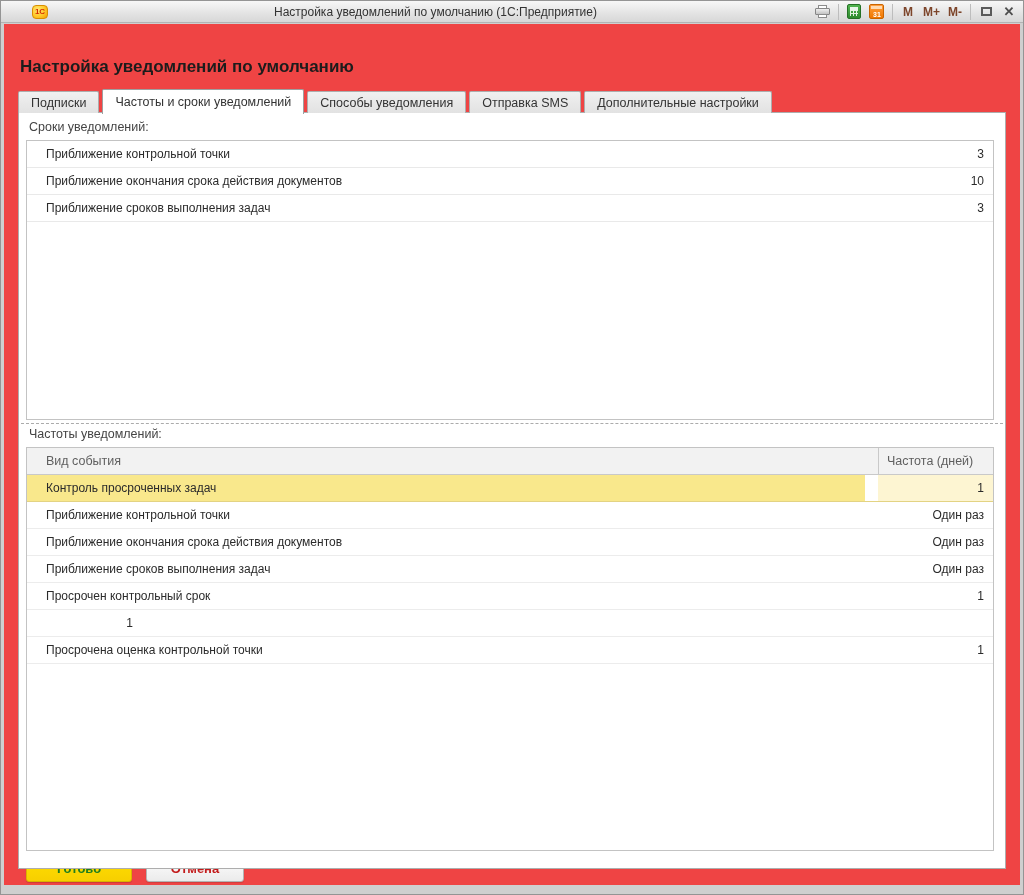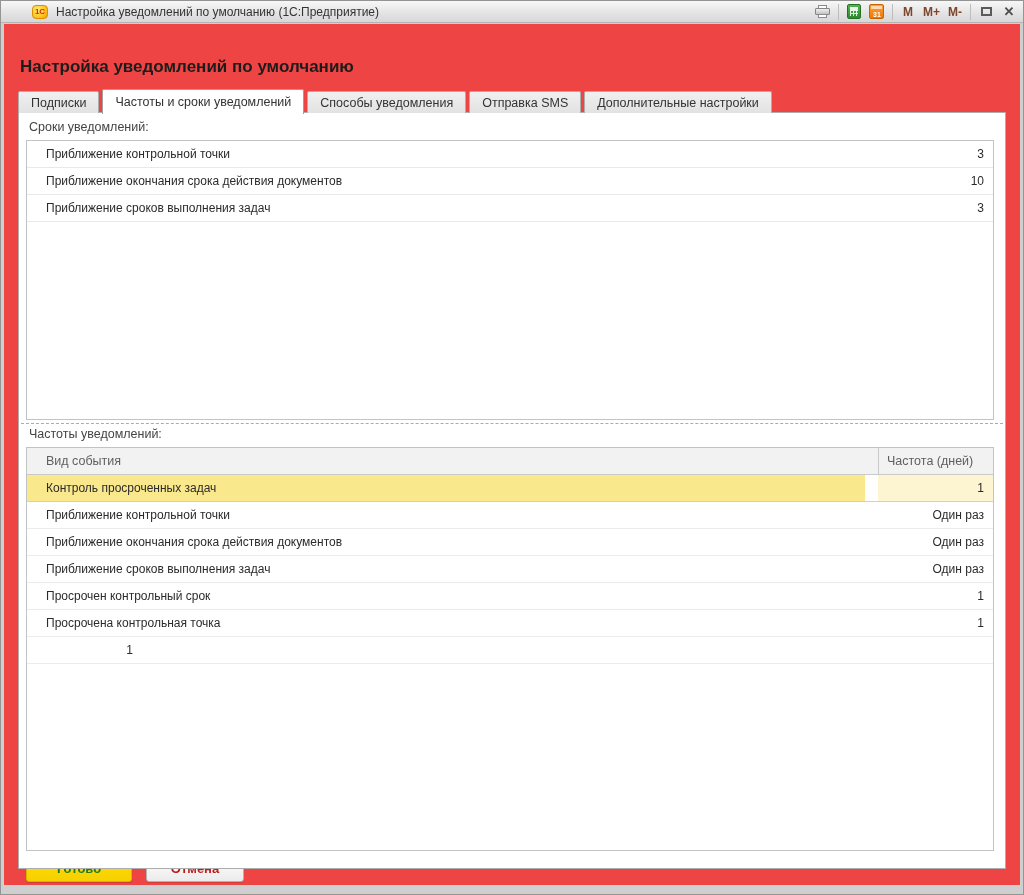--- a/index.html
+++ b/index.html
@@ -26,21 +26,21 @@
     font-size: 12px; color: #333;
   }
   .app-badge {
     width: 16px; height: 14px; border-radius: 4px;
     background: radial-gradient(circle at 35% 30%, #ffe873, #ffc928 55%, #f39b00);
     border: 1px solid #d98f00;
     color: #d42b00; font-size: 8px; font-weight: bold;
     display: inline-flex; align-items: center; justify-content: center;
     margin-right: 8px; flex: 0 0 auto; margin-left: 24px;
   }
-  .titlebar .title { flex: 1 1 auto; white-space: nowrap; overflow: hidden; }
+  .titlebar .title { flex: 1 1 auto; white-space: nowrap; overflow: hidden; text-align: center; }
   .tb-controls { display: flex; align-items: center; gap: 7px; flex: 0 0 auto; }
   .tb-sep { width: 1px; height: 16px; background: #bdbdbd; }
   .tb-btn { display: inline-flex; align-items: center; justify-content: center;
             min-width: 16px; height: 18px; cursor: default; }
   .mbtn { color: #7d452a; font-size: 12px; font-weight: bold; letter-spacing: 0; }
   .winctl { color: #4d4d4d; font-size: 13px; font-weight: bold; }
   .max-box { width: 11px; height: 9px; border: 2px solid #5a5a5a; display: inline-block; }
   .cal-icon { position: relative; width: 15px; height: 15px; border-radius: 2px;
               background: linear-gradient(#ff9d3c, #f07800); border: 1px solid #c96400;
               color: #fff; font-size: 7px; font-weight: bold;
@@ -236,24 +236,24 @@
             </div>
             <div class="trow">
               <div class="td-event">Приближение сроков выполнения задач</div>
               <div class="td-value">Один раз</div>
             </div>
             <div class="trow">
               <div class="td-event">Просрочен контрольный срок</div>
               <div class="td-value">1</div>
             </div>
             <div class="trow">
-              <div class="td-event">Просрочена контрольная точка</div>
-              <div class="td-value">1</div>
-            </div>
-            <div class="trow">
+              <div class="td-value">1</div>
+            </div>
+            <div class="trow">
+              <div class="td-event">Просрочена оценка контрольной точки</div>
               <div class="td-value">1</div>
             </div>
           </div>
       </div>
     </div>
 
     <div class="footer">
       <button class="btn btn-done">Готово</button>
       <button class="btn btn-cancel">Отмена</button>
     </div>

